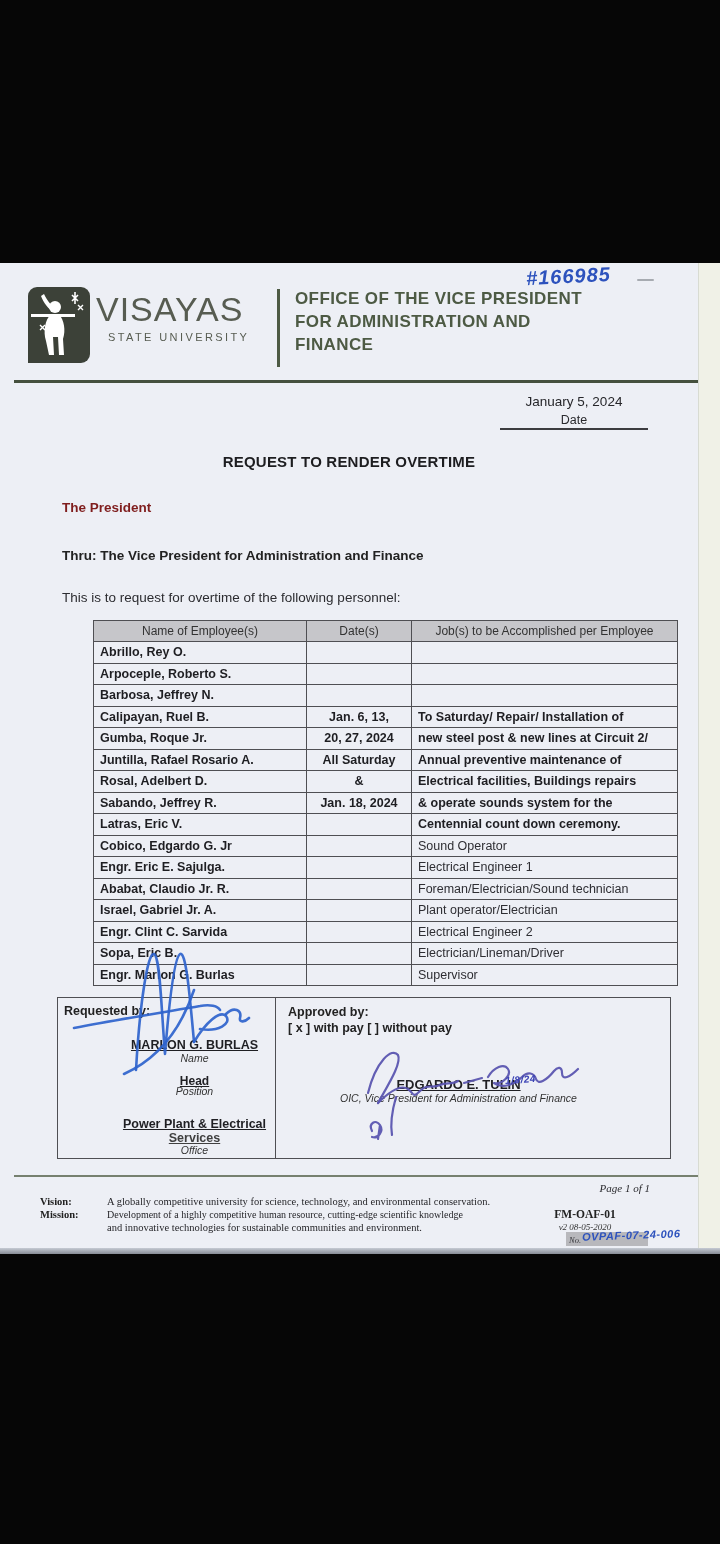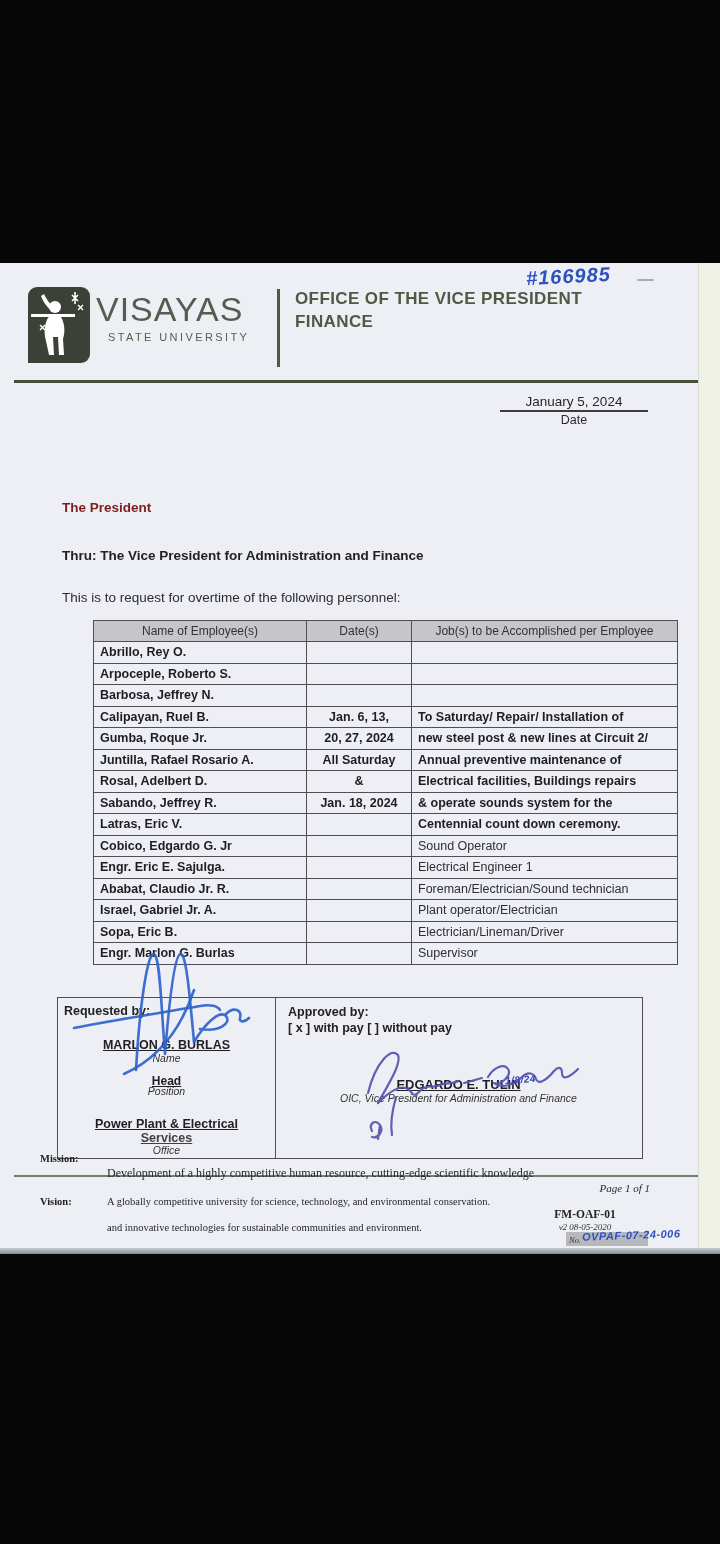--- a/index.html
+++ b/index.html
@@ -20,38 +20,38 @@
   .pencil-dash{left:637px;top:16px;width:17px;height:2px;background:#a7abb1;border-radius:2px;}
   .logo-box{left:28px;top:24px;width:62px;height:76px;}
   .wordmark-name{left:96px;top:27px;font-size:34px;color:#575c51;letter-spacing:1px;font-weight:400;}
   .wordmark-sub{left:108px;top:68px;font-size:11px;color:#575c51;letter-spacing:2.4px;}
   .vbar{left:277px;top:26px;width:3px;height:78px;background:var(--accent_green,#4d5a44);}
   .office-title{left:295px;top:24px;width:340px;font-size:17px;font-weight:bold;
     color:var(--accent_green,#4d5a44);line-height:23px;letter-spacing:.4px;}
   .rule{left:14px;top:117px;width:684px;height:3px;background:#45503e;}
   
   .date-value{left:500px;top:131px;width:148px;text-align:center;font-size:13.5px;color:#26262a;
-    border-bottom:2px solid #3c3c40;padding-bottom:1px;}
+    border-bottom:2px solid #3c3c40;padding-bottom:19px;}
   .date-label{left:500px;top:150px;width:148px;text-align:center;font-size:12.5px;color:#2a2a2e;}
   
   .form-title{left:57px;top:190px;width:584px;text-align:center;font-size:15px;font-weight:bold;color:#1d1d20;letter-spacing:.2px;}
   .addressee{left:62px;top:237px;font-size:13.5px;font-weight:bold;color:#7f1d1d;}
   .thru{left:62px;top:285px;font-size:13.5px;font-weight:bold;color:#222;}
   .intro{left:62px;top:327px;font-size:13.5px;color:#2c2c30;}
   
   table.emp{left:57px;top:357px;width:584px;border-collapse:collapse;table-layout:fixed;position:absolute;margin-left:36px;}
   table.emp th,table.emp td{border:1.6px solid #4f4f53;overflow:hidden;white-space:nowrap;}
   table.emp th{height:18px;background:var(--table_header_bg,#c6c6ca);font-weight:400;font-size:12px;color:#333;}
   table.emp td{height:20.5px;font-size:12.5px;padding:0 6px;color:#1e1e22;}
   td.c-name{font-weight:bold;}
   td.c-date{text-align:center;font-weight:bold;}
   td.c-job.bold{font-weight:bold;}
   td.c-job.reg{font-weight:400;color:#2e2e33;}
   
-  .sig-box{left:57px;top:734px;width:584px;height:160px;border:1.6px solid #4f4f53;}
+  .sig-box{left:57px;top:734px;width:584px;height:160px;border:1.6px solid #4f4f53;padding-left:28px;}
   .sig-divider{left:217px;top:0;width:0;height:160px;border-left:1.6px solid #4f4f53;}
   .req-label{left:6px;top:6px;font-size:12.5px;font-weight:bold;color:#222;}
   .cellcenter{width:217px;text-align:center;}
   .u{text-decoration:underline;}
   .sig-name{top:40px;font-size:12.5px;font-weight:bold;color:#1f1f23;}
   .sig-sub{top:54px;font-size:10.5px;font-style:italic;color:#333;}
   .sig-pos{top:76px;font-size:12px;font-weight:bold;color:#1f1f23;}
   .sig-pos-sub{top:87px;font-size:10.5px;font-style:italic;color:#333;}
   .sig-off1{top:119px;font-size:12.5px;font-weight:bold;color:#1f1f23;}
   .sig-off2{top:133px;font-size:12.5px;font-weight:bold;color:#404040;}
@@ -65,23 +65,23 @@
   svg.ink path{fill:none;stroke-linecap:round;stroke-linejoin:round;}
   .burlas-ink path{stroke:var(--burlas_ink,#2e63cc);stroke-width:2.6;opacity:.92;}
   .tulin-ink path{stroke:var(--tulin_ink,#5b55b0);stroke-width:2.2;opacity:.95;}
   .hand-note{left:505px;top:811px;font-size:10px;font-weight:bold;font-style:italic;
     color:var(--note_ink,#3b43b5);transform:rotate(-4deg);letter-spacing:.5px;}
   
   .footer-line{left:14px;top:912px;width:684px;height:2px;background:#76806f;}
   .serif{font-family:"Liberation Serif", serif;}
   .page-info{left:440px;top:919px;width:210px;text-align:right;font-size:11px;font-style:italic;color:#2a2a2e;}
   .vision-label{left:40px;top:933px;font-size:10.5px;font-weight:bold;color:#222;}
-  .mission-label{left:40px;top:890px;font-size:10.5px;font-weight:bold;color:#222;}
+  .mission-label{left:40px;top:946px;font-size:10.5px;font-weight:bold;color:#222;}
   .f-line1{left:107px;top:933px;font-size:10.5px;color:#26262a;}
-  .f-line2{left:107px;top:903px;font-size:12px;color:#26262a;}
+  .f-line2{left:107px;top:946px;font-size:10px;color:#26262a;}
   .f-line3{left:107px;top:959px;font-size:10.5px;color:#26262a;}
   .form-code{left:520px;top:945px;width:130px;text-align:center;font-size:11.5px;font-weight:bold;color:#222;}
   .form-version{left:520px;top:959px;width:130px;text-align:center;font-size:9px;font-style:italic;color:#333;}
   .no-box{left:566px;top:969px;width:82px;height:14px;background:#b8b8bc;}
   .no-label{left:569px;top:972px;font-size:8.5px;font-style:italic;color:#3a3a3e;}
   .no-value{left:582px;top:966px;font-size:11px;font-weight:bold;font-style:italic;
     color:var(--handwriting_blue,#2d52bd);transform:rotate(-2deg);letter-spacing:.5px;white-space:nowrap;}
 </style>
 </head>
 <body>
@@ -102,27 +102,29 @@
       <path d="M44 8 l6 6 M50 8 l-6 6 M47 5 l0 12" stroke="#fff" stroke-width="1.6"></path>
       <path d="M50 18 l5 5 M55 18 l-5 5" stroke="#fff" stroke-width="1.4"></path>
       <path d="M12 38 l5 5 M17 38 l-5 5" stroke="#fff" stroke-width="1.4"></path>
     </svg>
   </div>
   <div class="abs wordmark-name">VISAYAS</div>
   <div class="abs wordmark-sub">STATE UNIVERSITY</div>
   <div class="abs vbar"></div>
   <div class="abs office-title">
     <div>OFFICE OF THE VICE PRESIDENT</div>
+    <div>FOR ADMINISTRATION AND</div>
     <div>FINANCE</div>
   </div>
   <div class="abs rule"></div>
 
   <div class="abs date-value">January 5, 2024</div>
   <div class="abs date-label">Date</div>
 
+  <div class="abs form-title">REQUEST TO RENDER OVERTIME</div>
   <div class="abs addressee">The President</div>
   <div class="abs thru">Thru: The Vice President for Administration and Finance</div>
   <div class="abs intro">This is to request for overtime of the following personnel:</div>
 
   <table class="emp">
     <colgroup>
         <col style="width:213px">
         <col style="width:105px">
         <col style="width:266px">
       </colgroup>
@@ -191,20 +193,25 @@
         </tr>
         <tr>
           <td class="c-name">Ababat, Claudio Jr. R.</td>
           <td class="c-date"></td>
           <td class="c-job reg">Foreman/Electrician/Sound technician</td>
         </tr>
         <tr>
           <td class="c-name">Israel, Gabriel Jr. A.</td>
           <td class="c-date"></td>
           <td class="c-job reg">Plant operator/Electrician</td>
+        </tr>
+        <tr>
+          <td class="c-name">Engr. Clint C. Sarvida</td>
+          <td class="c-date"></td>
+          <td class="c-job reg">Electrical Engineer 2</td>
         </tr>
         <tr>
           <td class="c-name">Sopa, Eric B.</td>
           <td class="c-date"></td>
           <td class="c-job reg">Electrician/Lineman/Driver</td>
         </tr>
         <tr>
           <td class="c-name">Engr. Marlon G. Burlas</td>
           <td class="c-date"></td>
           <td class="c-job reg">Supervisor</td>

